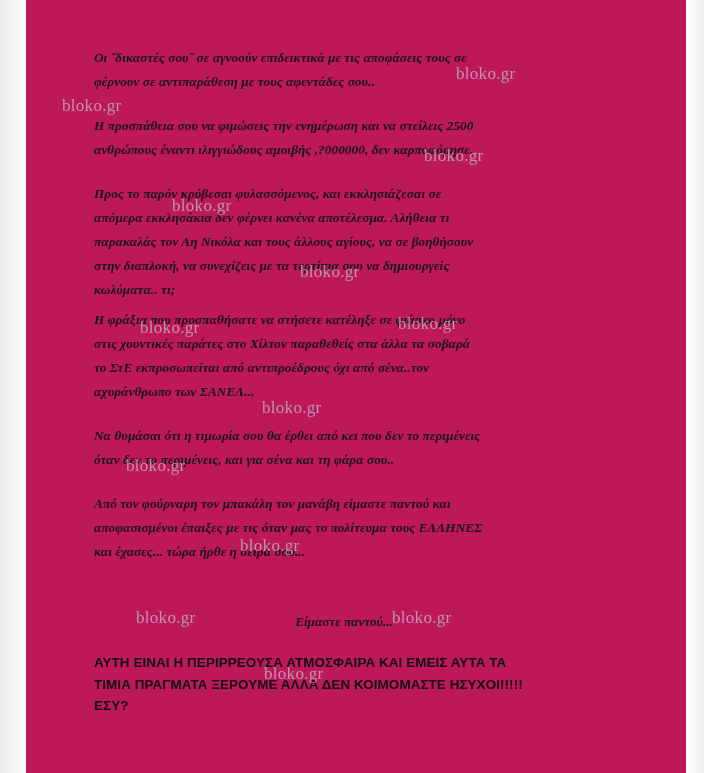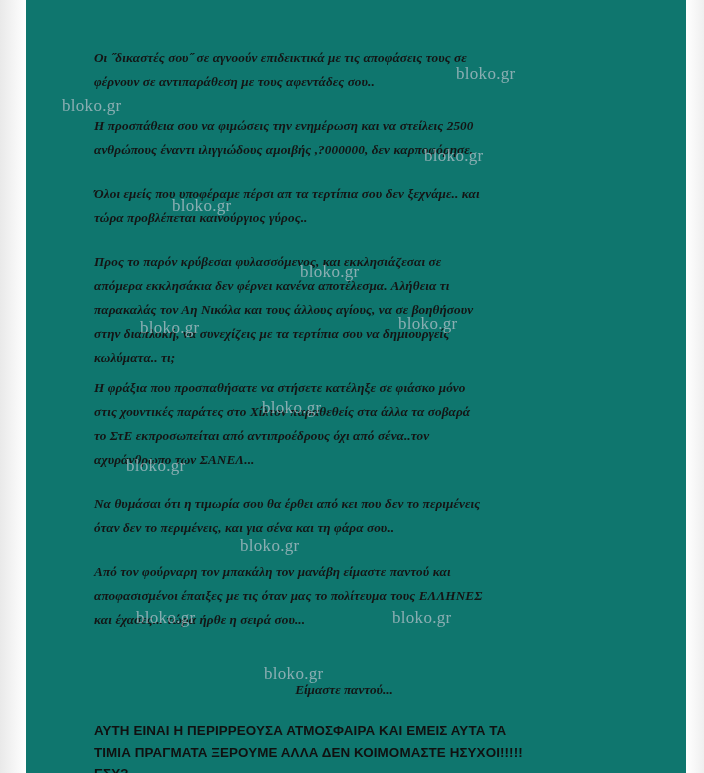--- a/index.html
+++ b/index.html
@@ -11,21 +11,21 @@
     width: 704px;
     height: 773px;
     position: relative;
     overflow: hidden;
     font-family: "Liberation Serif", serif;
   }
 
   #page {
     position: absolute;
     inset: 0;
-    background: #0f766e;
+    background: #be185d;
   }
 
   
   #page::before {
     content: "";
     position: absolute;
     left: 0; top: 0; bottom: 0;
     width: 26px;
     background: linear-gradient(to right, #e9e9e9, #ffffff);
     pointer-events: none;
@@ -108,22 +108,20 @@
 </head>
 <body>
 
 <div id="page">
 
   <div class="doc-body">
     <p class="para">Οι ˝δικαστές σου˝ σε αγνοούν επιδεικτικά με τις αποφάσεις τους  σε
 φέρνουν σε αντιπαράθεση με τους αφεντάδες σου..</p>
     <p class="para">Η προσπάθεια σου να φιμώσεις την ενημέρωση και να στείλεις 2500
 ανθρώπους έναντι ιλιγγιώδους αμοιβής ,?000000, δεν καρποφόρησε.</p>
-    <p class="para">Όλοι εμείς που υποφέραμε πέρσι απ τα τερτίπια σου δεν ξεχνάμε..  και
-τώρα προβλέπεται καινούργιος γύρος..</p>
     <p class="para tight">Προς το παρόν κρύβεσαι φυλασσόμενος, και εκκλησιάζεσαι σε
 απόμερα εκκλησάκια δεν φέρνει κανένα αποτέλεσμα.  Αλήθεια τι
 παρακαλάς τον Αη Νικόλα και τους άλλους αγίους, να σε βοηθήσουν
 στην διαπλοκή, να συνεχίζεις με τα τερτίπια σου να δημιουργείς
 κωλύματα.. τι;</p>
     <p class="para">Η φράξια που προσπαθήσατε να στήσετε κατέληξε σε φιάσκο μόνο
 στις χουντικές παράτες στο Χίλτον παραθεθείς στα άλλα τα σοβαρά
 το ΣτΕ εκπροσωπείται από αντιπροέδρους όχι από σένα..τον
 αχυράνθρωπο των ΣΑΝΕΛ...</p>
     <p class="para">Να θυμάσαι ότι η τιμωρία σου θα έρθει από κει που δεν το περιμένεις

